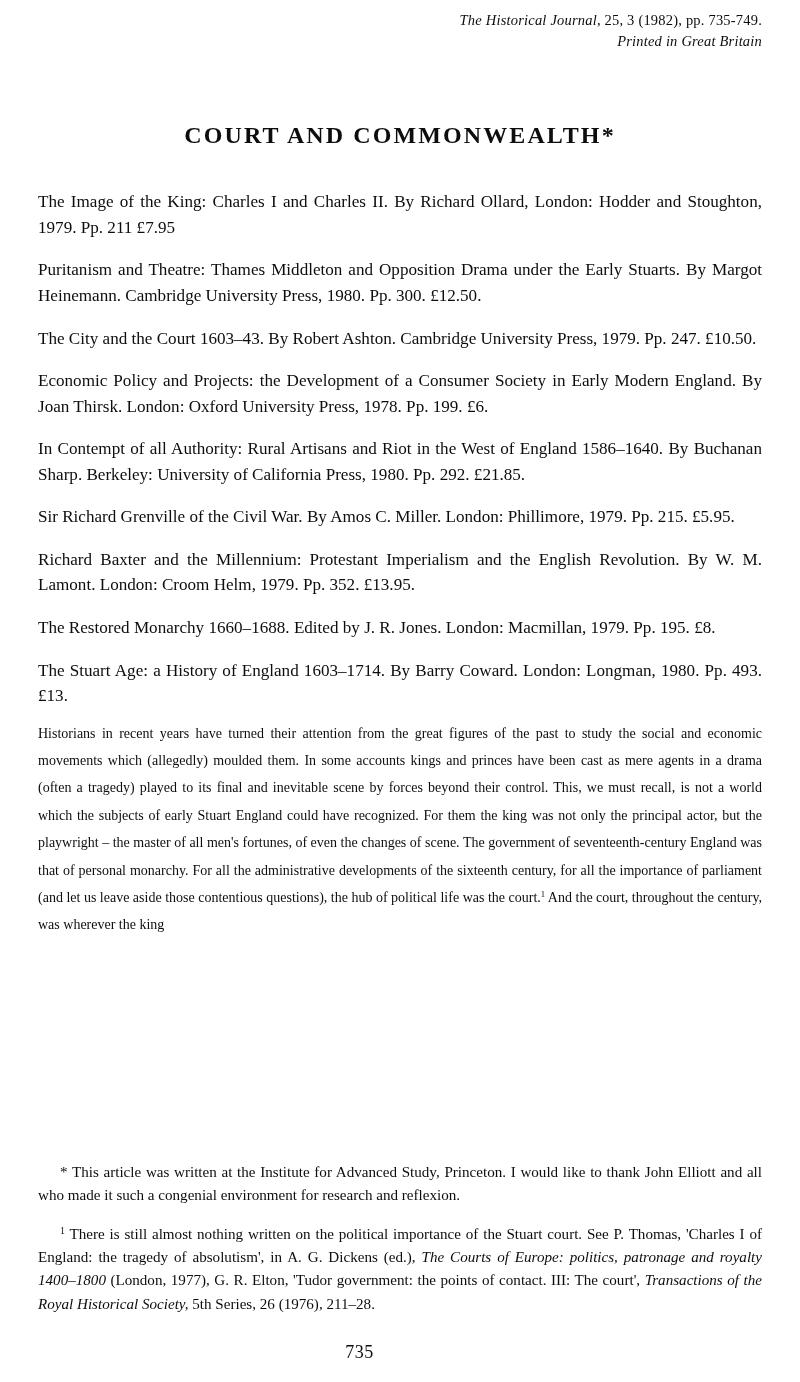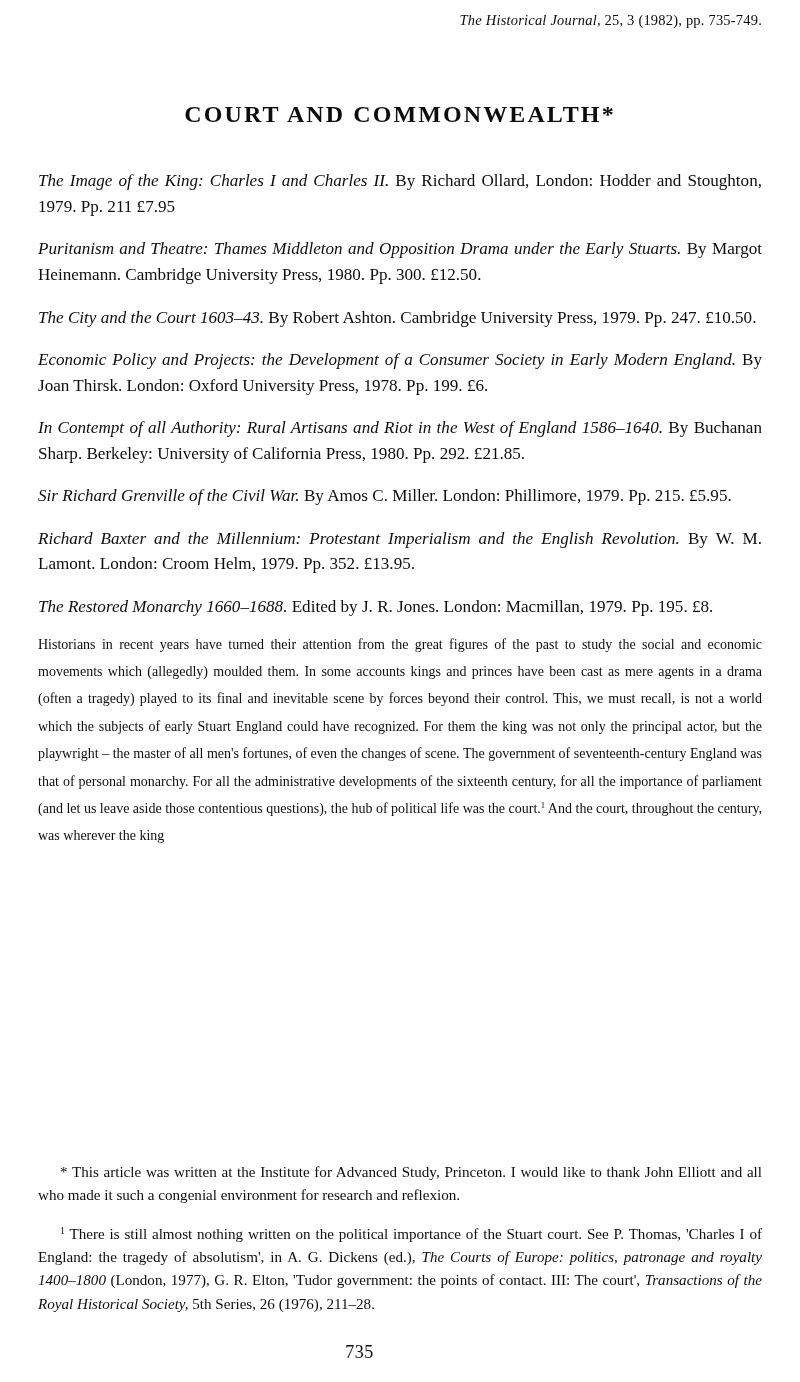--- a/index.html
+++ b/index.html
@@ -54,21 +54,21 @@
   }
   .book-entry {
     font-size: 17.1px;
     line-height: 25.5px;
     text-align: justify;
     text-justify: inter-word;
     margin-bottom: 13px;
     hyphens: none;
   }
   .book-entry:last-child { margin-bottom: 0; }
-  .book-entry .ttl { font-style: italic; }
+  .book-entry .ttl { }
 
   
   .body-text {
     margin-top: 11px;
     font-size: 14px;
     line-height: 27.4px;
     text-align: justify;
     text-justify: inter-word;
     hyphens: none;
   }
@@ -115,20 +115,21 @@
 </style>
 </head>
 <body>
 
 <div class="page">
 
   <div class="content">
 
     <div class="runhead">
       <div class="line"><span>The Historical Journal</span><span class="rom">, 25, 3 (1982), pp. 735-749.</span></div>
+      <div class="line">Printed in Great Britain</div>
     </div>
 
     <h1 class="article-title">COURT AND COMMONWEALTH*</h1>
 
     <div class="booklist">
 
       <p class="book-entry"><span class="ttl">The Image of the King: Charles I and Charles II.</span><span> By Richard Ollard, London: Hodder and Stoughton, 1979. Pp. 211 £7.95</span></p>
 
       <p class="book-entry"><span class="ttl">Puritanism and Theatre: Thames Middleton and Opposition Drama under the Early Stuarts.</span><span> By Margot Heinemann. Cambridge University Press, 1980. Pp. 300. £12.50.</span></p>
 
@@ -137,20 +138,21 @@
       <p class="book-entry"><span class="ttl">Economic Policy and Projects: the Development of a Consumer Society in Early Modern England.</span><span> By Joan Thirsk. London: Oxford University Press, 1978. Pp. 199. £6.</span></p>
 
       <p class="book-entry"><span class="ttl">In Contempt of all Authority: Rural Artisans and Riot in the West of England 1586–1640.</span><span> By Buchanan Sharp. Berkeley: University of California Press, 1980. Pp. 292. £21.85.</span></p>
 
       <p class="book-entry"><span class="ttl">Sir Richard Grenville of the Civil War.</span><span> By Amos C. Miller. London: Phillimore, 1979. Pp. 215. £5.95.</span></p>
 
       <p class="book-entry"><span class="ttl">Richard Baxter and the Millennium: Protestant Imperialism and the English Revolution.</span><span> By W. M. Lamont. London: Croom Helm, 1979. Pp. 352. £13.95.</span></p>
 
       <p class="book-entry"><span class="ttl">The Restored Monarchy 1660–1688.</span><span> Edited by J. R. Jones. London: Macmillan, 1979. Pp. 195. £8.</span></p>
 
+      <p class="book-entry"><span class="ttl">The Stuart Age: a History of England 1603–1714.</span><span> By Barry Coward. London: Longman, 1980. Pp. 493. £13.</span></p>
 
 
     </div>
 
     <p class="body-text"><span>Historians in recent years have turned their attention from the great figures of the past to study the social and economic movements which (allegedly) moulded them. In some accounts kings and princes have been cast as mere agents in a drama (often a tragedy) played to its final and inevitable scene by forces beyond their control. This, we must recall, is not a world which the subjects of early Stuart England could have recognized. For them the king was not only the principal actor, but the playwright – the master of all men's fortunes, of even the changes of scene. The government of seventeenth-century England was that of personal monarchy. For all the administrative developments of the sixteenth century, for all the importance of parliament (and let us leave aside those contentious questions), the hub of political life was the court.</span><sup>1</sup><span> And the court, throughout the century, was wherever the king</span></p>
 
   </div>
 
   <div class="footnotes">
 

